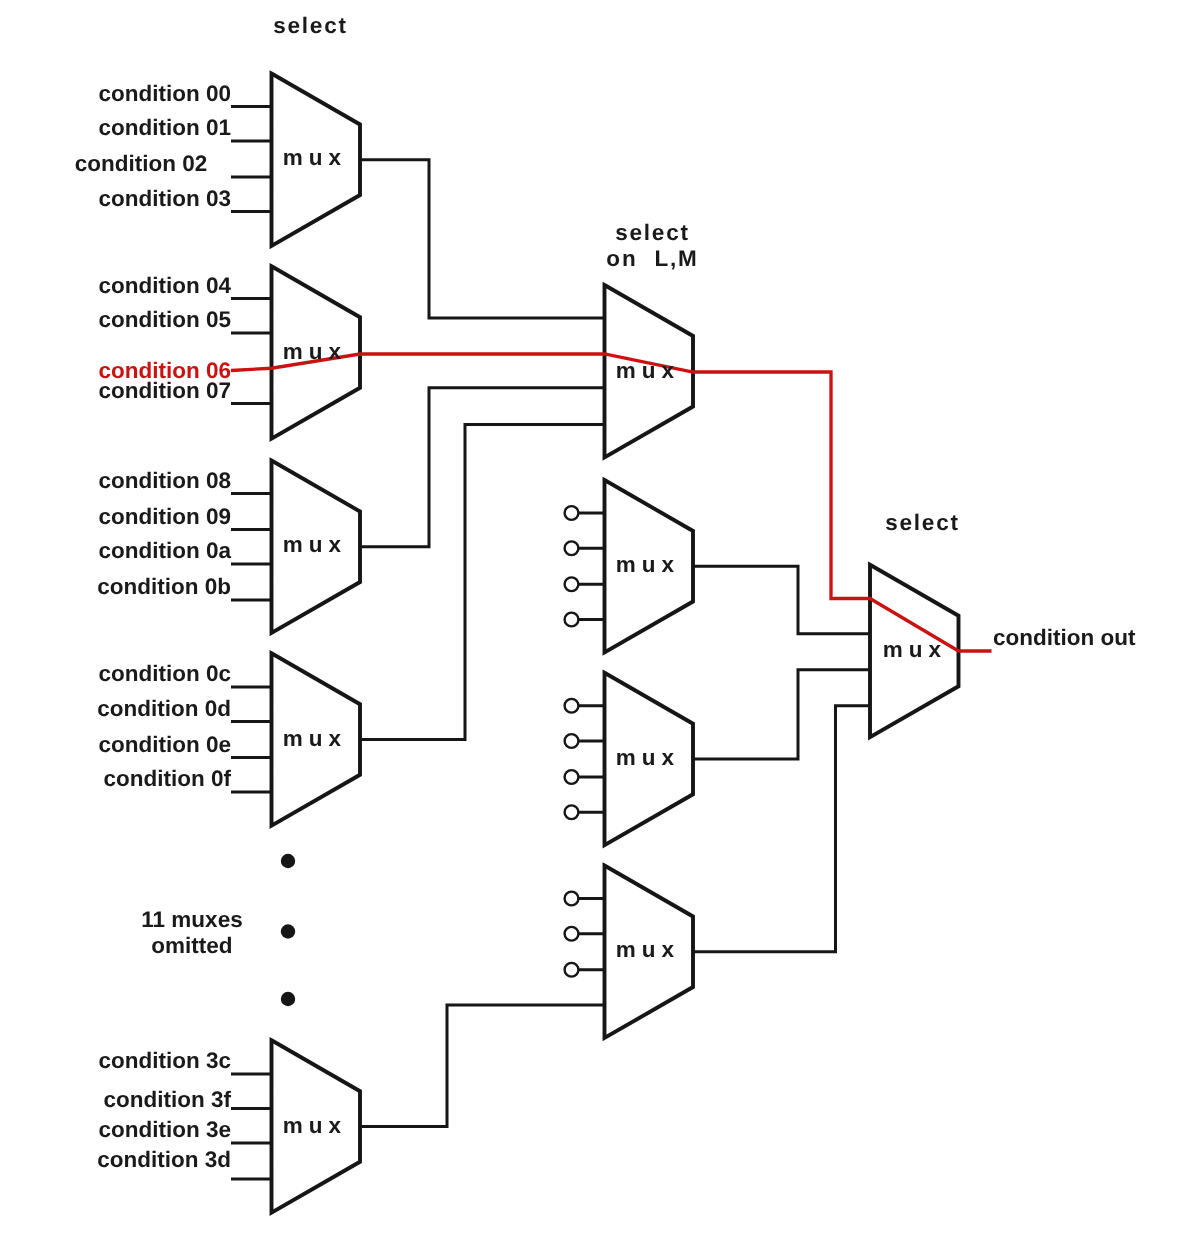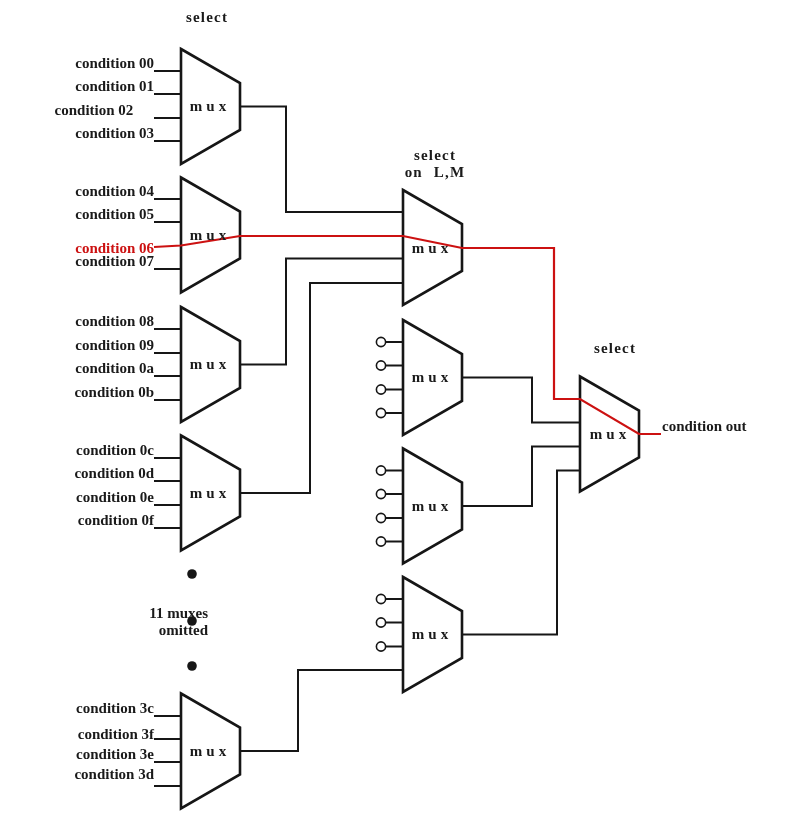--- a/index.html
+++ b/index.html
@@ -1,33 +1,33 @@
 <!DOCTYPE html>
 <html style="--wire: #161616; --hl: #cc1111; --ink: #1a1a1a; --bg: #ffffff;"><head>
 <meta charset="utf-8">
 <style>
   html,body { margin:0; padding:0; background:#fff; }
   .canvas {
     position:relative; width:800px; height:828px; background:var(--bg,#fff);
-    font-family:Liberation Serif, serif;
+    font-family:Liberation Sans, sans-serif;
     font-weight:bold; font-size:15px; color:var(--ink,#1a1a1a);
     overflow:hidden;
   }
   svg { position:absolute; left:0; top:0; }
   .mux-body { fill:#ffffff; stroke:var(--wire,#161616); stroke-width:2.6; stroke-linejoin:miter; }
   .wire { fill:none; stroke:var(--wire,#161616); stroke-width:2; }
   .term { fill:#ffffff; stroke:var(--wire,#161616); stroke-width:1.6; }
   .dot  { fill:var(--wire,#161616); stroke:none; }
   .hlwire { fill:none; stroke:var(--hl,#cc1111); stroke-width:2.2; }
   .lbl { position:absolute; height:20px; line-height:20px; white-space:pre; }
   .cond { left:34px; width:120px; text-align:right; }
   .hl { color:var(--hl,#cc1111);margin-top:10px; }
   .muxlbl { width:80px; text-align:center; letter-spacing:4px; }
   .selblock { position:absolute; width:160px; text-align:center; letter-spacing:1.2px; word-spacing:6px; line-height:17px; }
-  .noteblock { position:absolute; width:160px; text-align:right; line-height:17px; }
+  .noteblock { position:absolute; width:160px; text-align:center; line-height:17px; }
   .outlbl { left:662px; top:416px; width:160px; text-align:left; }
 </style>
 </head>
 <body>
 
 <div class="canvas">
 
   <svg width="800" height="828" viewBox="0 0 800 828">
 
     <polygon class="mux-body" points="181,49 240,83 240,130 181,164"></polygon>

